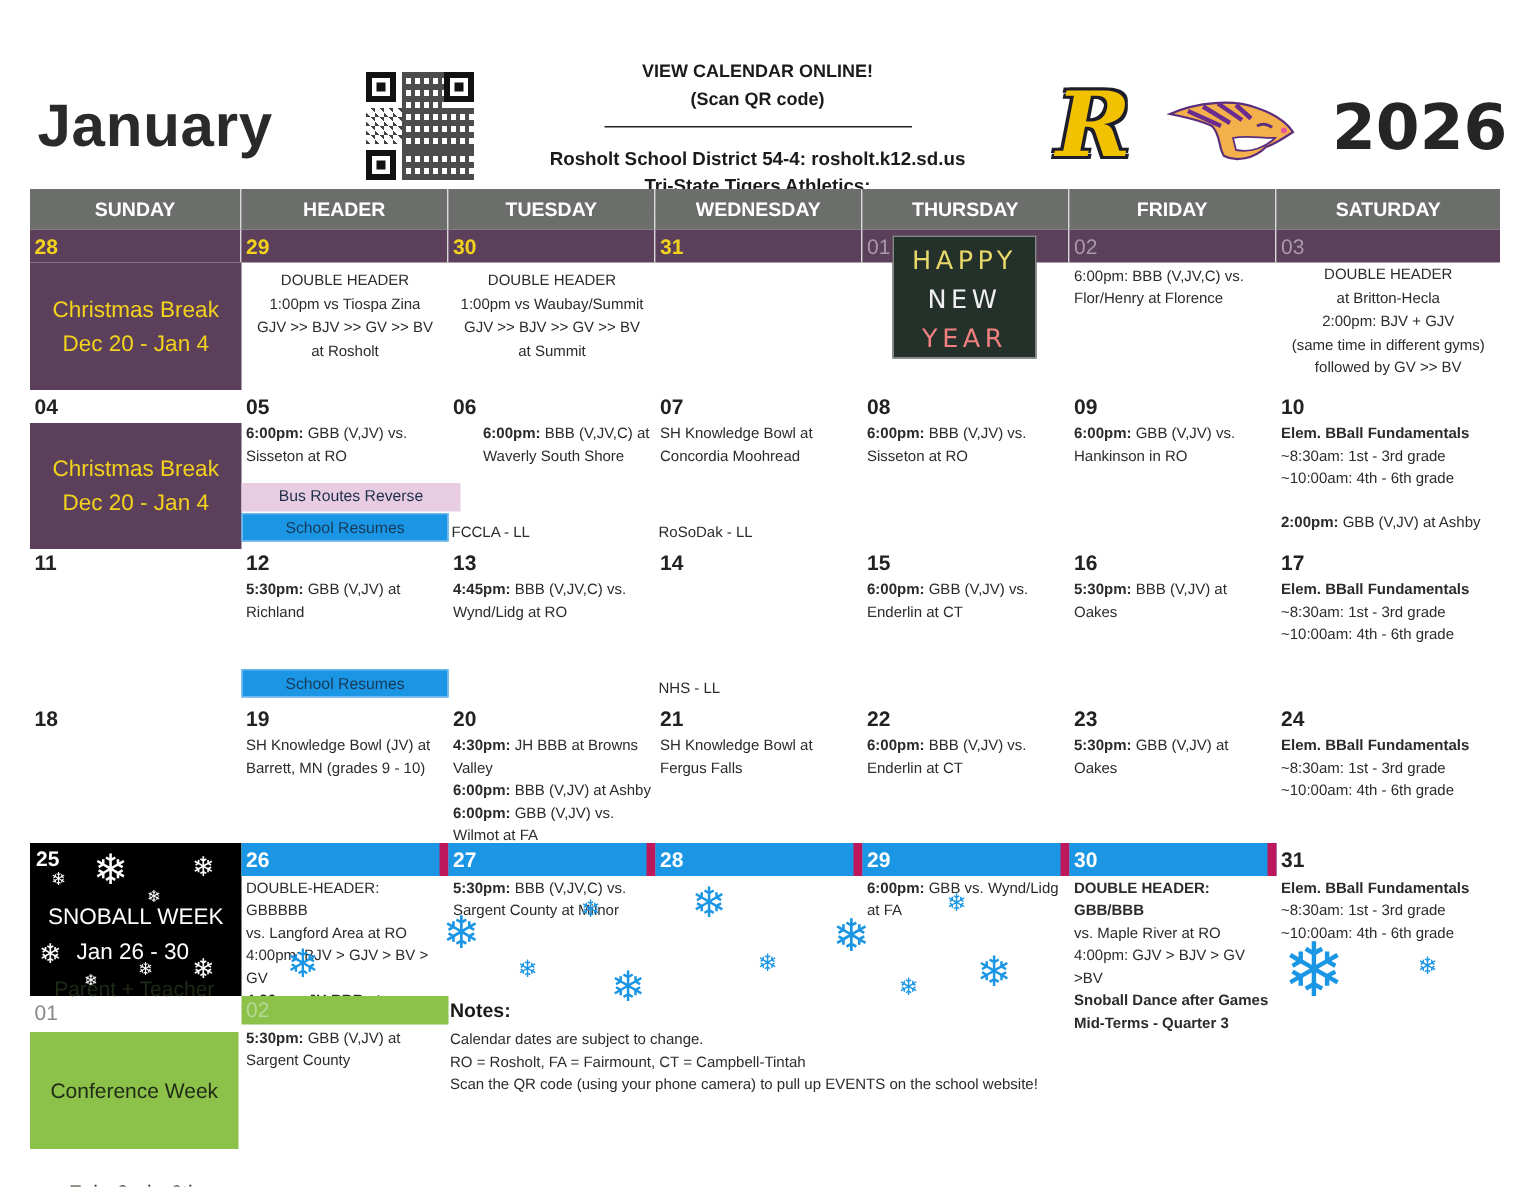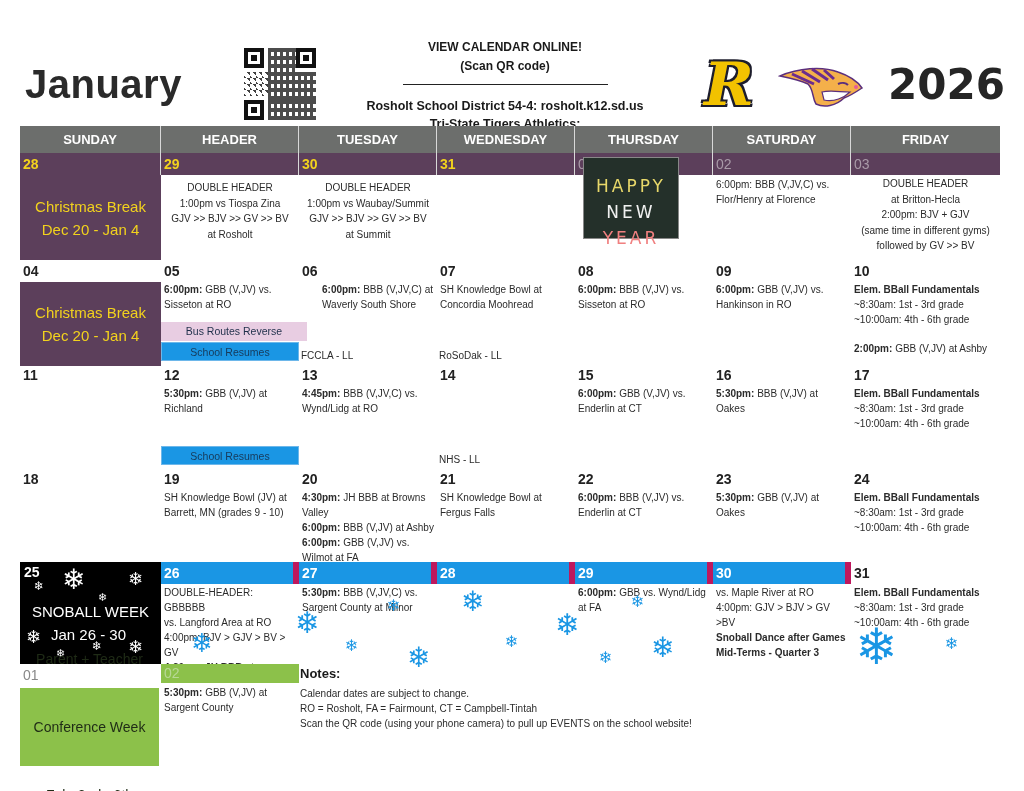--- a/index.html
+++ b/index.html
@@ -47,21 +47,21 @@
 
   .block-purple { background: #5c3f5b; color: #f2d21d; font-size: 15px; text-align: center; line-height: 23px; display: flex; flex-direction: column; justify-content: center; }
   .block-blue { background: #000000; color: #fff; font-size: 15px; text-align: center; line-height: 23px; position: relative; }
   .block-green { background: #8cc14a; color: #1f2b16; font-size: 14px; text-align: center; line-height: 20px; display: flex; flex-direction: column; justify-content: center; gap: 48px; }
 
   .tag { position: absolute; font-size: 10.5px; text-align: center; height: 19px; line-height: 19px; color: #1f2f4a; }
   .tag.pink { background: #e8cde2; }
   .tag.blue { background: #1a96e4; border: 1px solid #6db7ea; color: #173a5a; }
   .ll { position: absolute; font-size: 10px; color: #2b2b2b; }
 
-  .hny { position: absolute; left: 8px; top: 4px; width: 96px; height: 82px; background: #24302a; border: 1px solid #888; text-align: center; font-family: "DejaVu Sans", sans-serif; font-size: 17px; letter-spacing: 3px; line-height: 26px; padding-top: 15px; }
+  .hny { position: absolute; left: 20px; top: 4px; width: 96px; height: 82px; background: #24302a; border: 1px solid #888; text-align: center; font-family: "DejaVu Sans", sans-serif; font-size: 17px; letter-spacing: 3px; line-height: 26px; padding-top: 3px; }
   .hny span { display: block; }
 
   .flake { position: absolute; color: #1a96e4; font-family: "DejaVu Sans", sans-serif; line-height: 1; }
   .flake.white { color: #fff; }
 
   .notes { position: absolute; left: 300px; top: 665px; width: 700px; font-size: 10px; line-height: 15px; color: #2b2b2b; }
   .notes-title { font-weight: bold; font-size: 13px; line-height: 18px; margin-bottom: 3px; color: #1a1a1a; }
 </style>
 </head>
 <body>
@@ -100,22 +100,22 @@
   <div class="year-title">2026</div>
 </div>
 
 <div class="grid">
   <div class="dow-row">
     <div class="dow">SUNDAY</div>
     <div class="dow">HEADER</div>
     <div class="dow">TUESDAY</div>
     <div class="dow">WEDNESDAY</div>
     <div class="dow">THURSDAY</div>
+    <div class="dow">FRIDAY</div>
     <div class="dow">SATURDAY</div>
-    <div class="dow">FRIDAY</div>
   </div>
 
   <div class="week" style="height:107px;">
     <div class="cell">
       <div class="daybar purple">28</div>
       <div class="block-purple" style="height:85px;">
         <div>Christmas Break</div>
         <div>Dec 20 - Jan 4</div>
       </div>
     </div>
@@ -359,20 +359,21 @@
       <div class="events" style="padding-top:1px;">
         <b>6:00pm:</b><span> GBB vs. Wynd/Lidg at FA</span>
       </div>
       <span class="flake" style="left:56px;top:32px;font-size:16px;">❄</span>
       <span class="flake" style="left:24px;top:88px;font-size:16px;">❄</span>
       <span class="flake" style="left:76px;top:72px;font-size:28px;">❄</span>
     </div>
     <div class="cell">
       <div class="daybar blue">30</div>
       <div class="events" style="padding-top:1px;">
+        <div style="font-weight:bold;">DOUBLE HEADER: GBB/BBB</div>
         <div>vs. Maple River at RO</div>
         <div>4:00pm: GJV &gt; BJV &gt; GV &gt;BV</div>
         <div style="font-weight:bold;">Snoball Dance after Games</div>
         <div style="font-weight:bold;">Mid-Terms - Quarter 3</div>
       </div>
     </div>
     <div class="cell">
       <div class="daybar plain">31</div>
       <div class="events" style="padding-top:1px;">
         <div style="font-weight:bold;">Elem. BBall Fundamentals</div>

